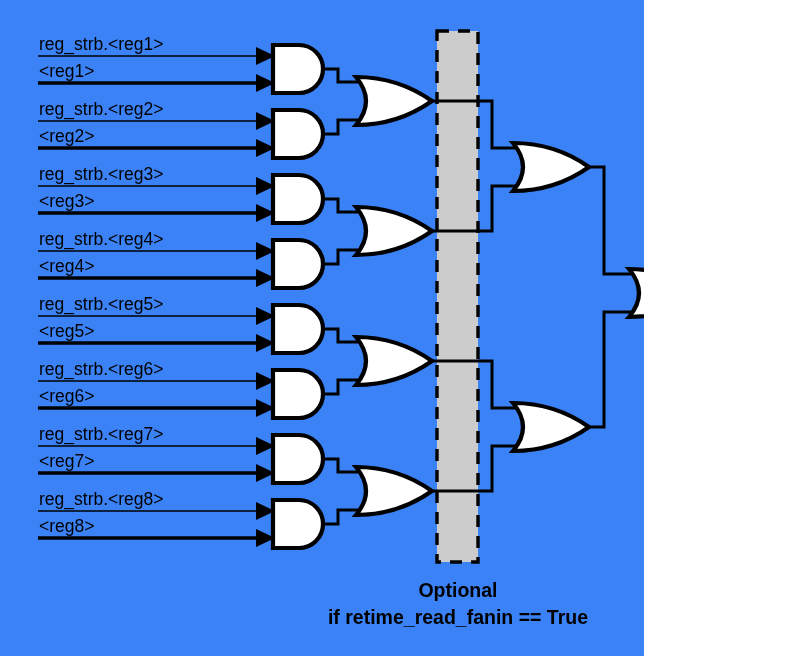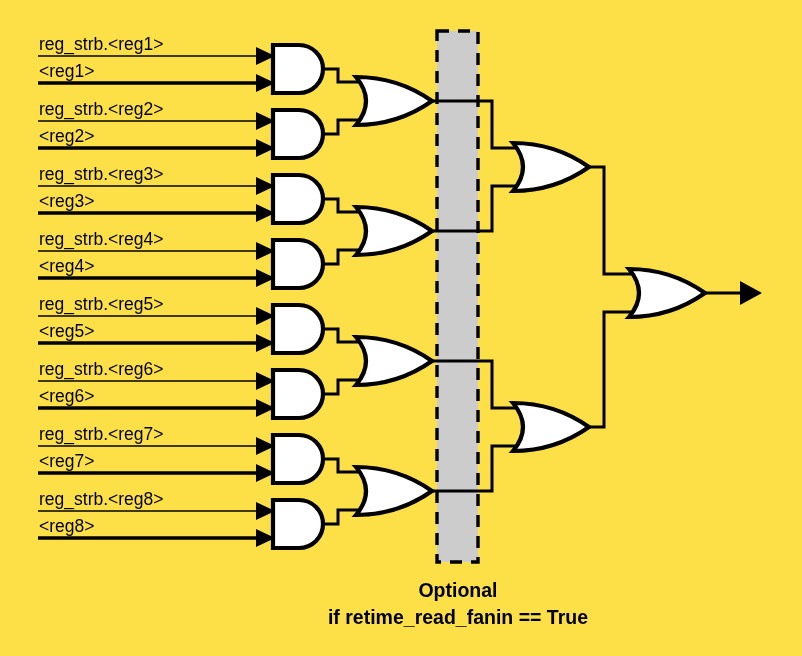--- a/index.html
+++ b/index.html
@@ -5,23 +5,23 @@
   html, body {
     margin: 0;
     padding: 0;
     background: #ffffff;
   }
   body {
     font-family: "Liberation Sans", sans-serif;
   }
   #canvas {
     position: relative;
-    width: 802px;
+    width: 644px;
     height: 656px;
-    background: #fde047;
+    background: #3b82f6;
     overflow: hidden;
   }
   svg#diagram {
     position: absolute;
     left: 0;
     top: 0;
     width: 802px;
     height: 656px;
   }
   .wire-thin {

